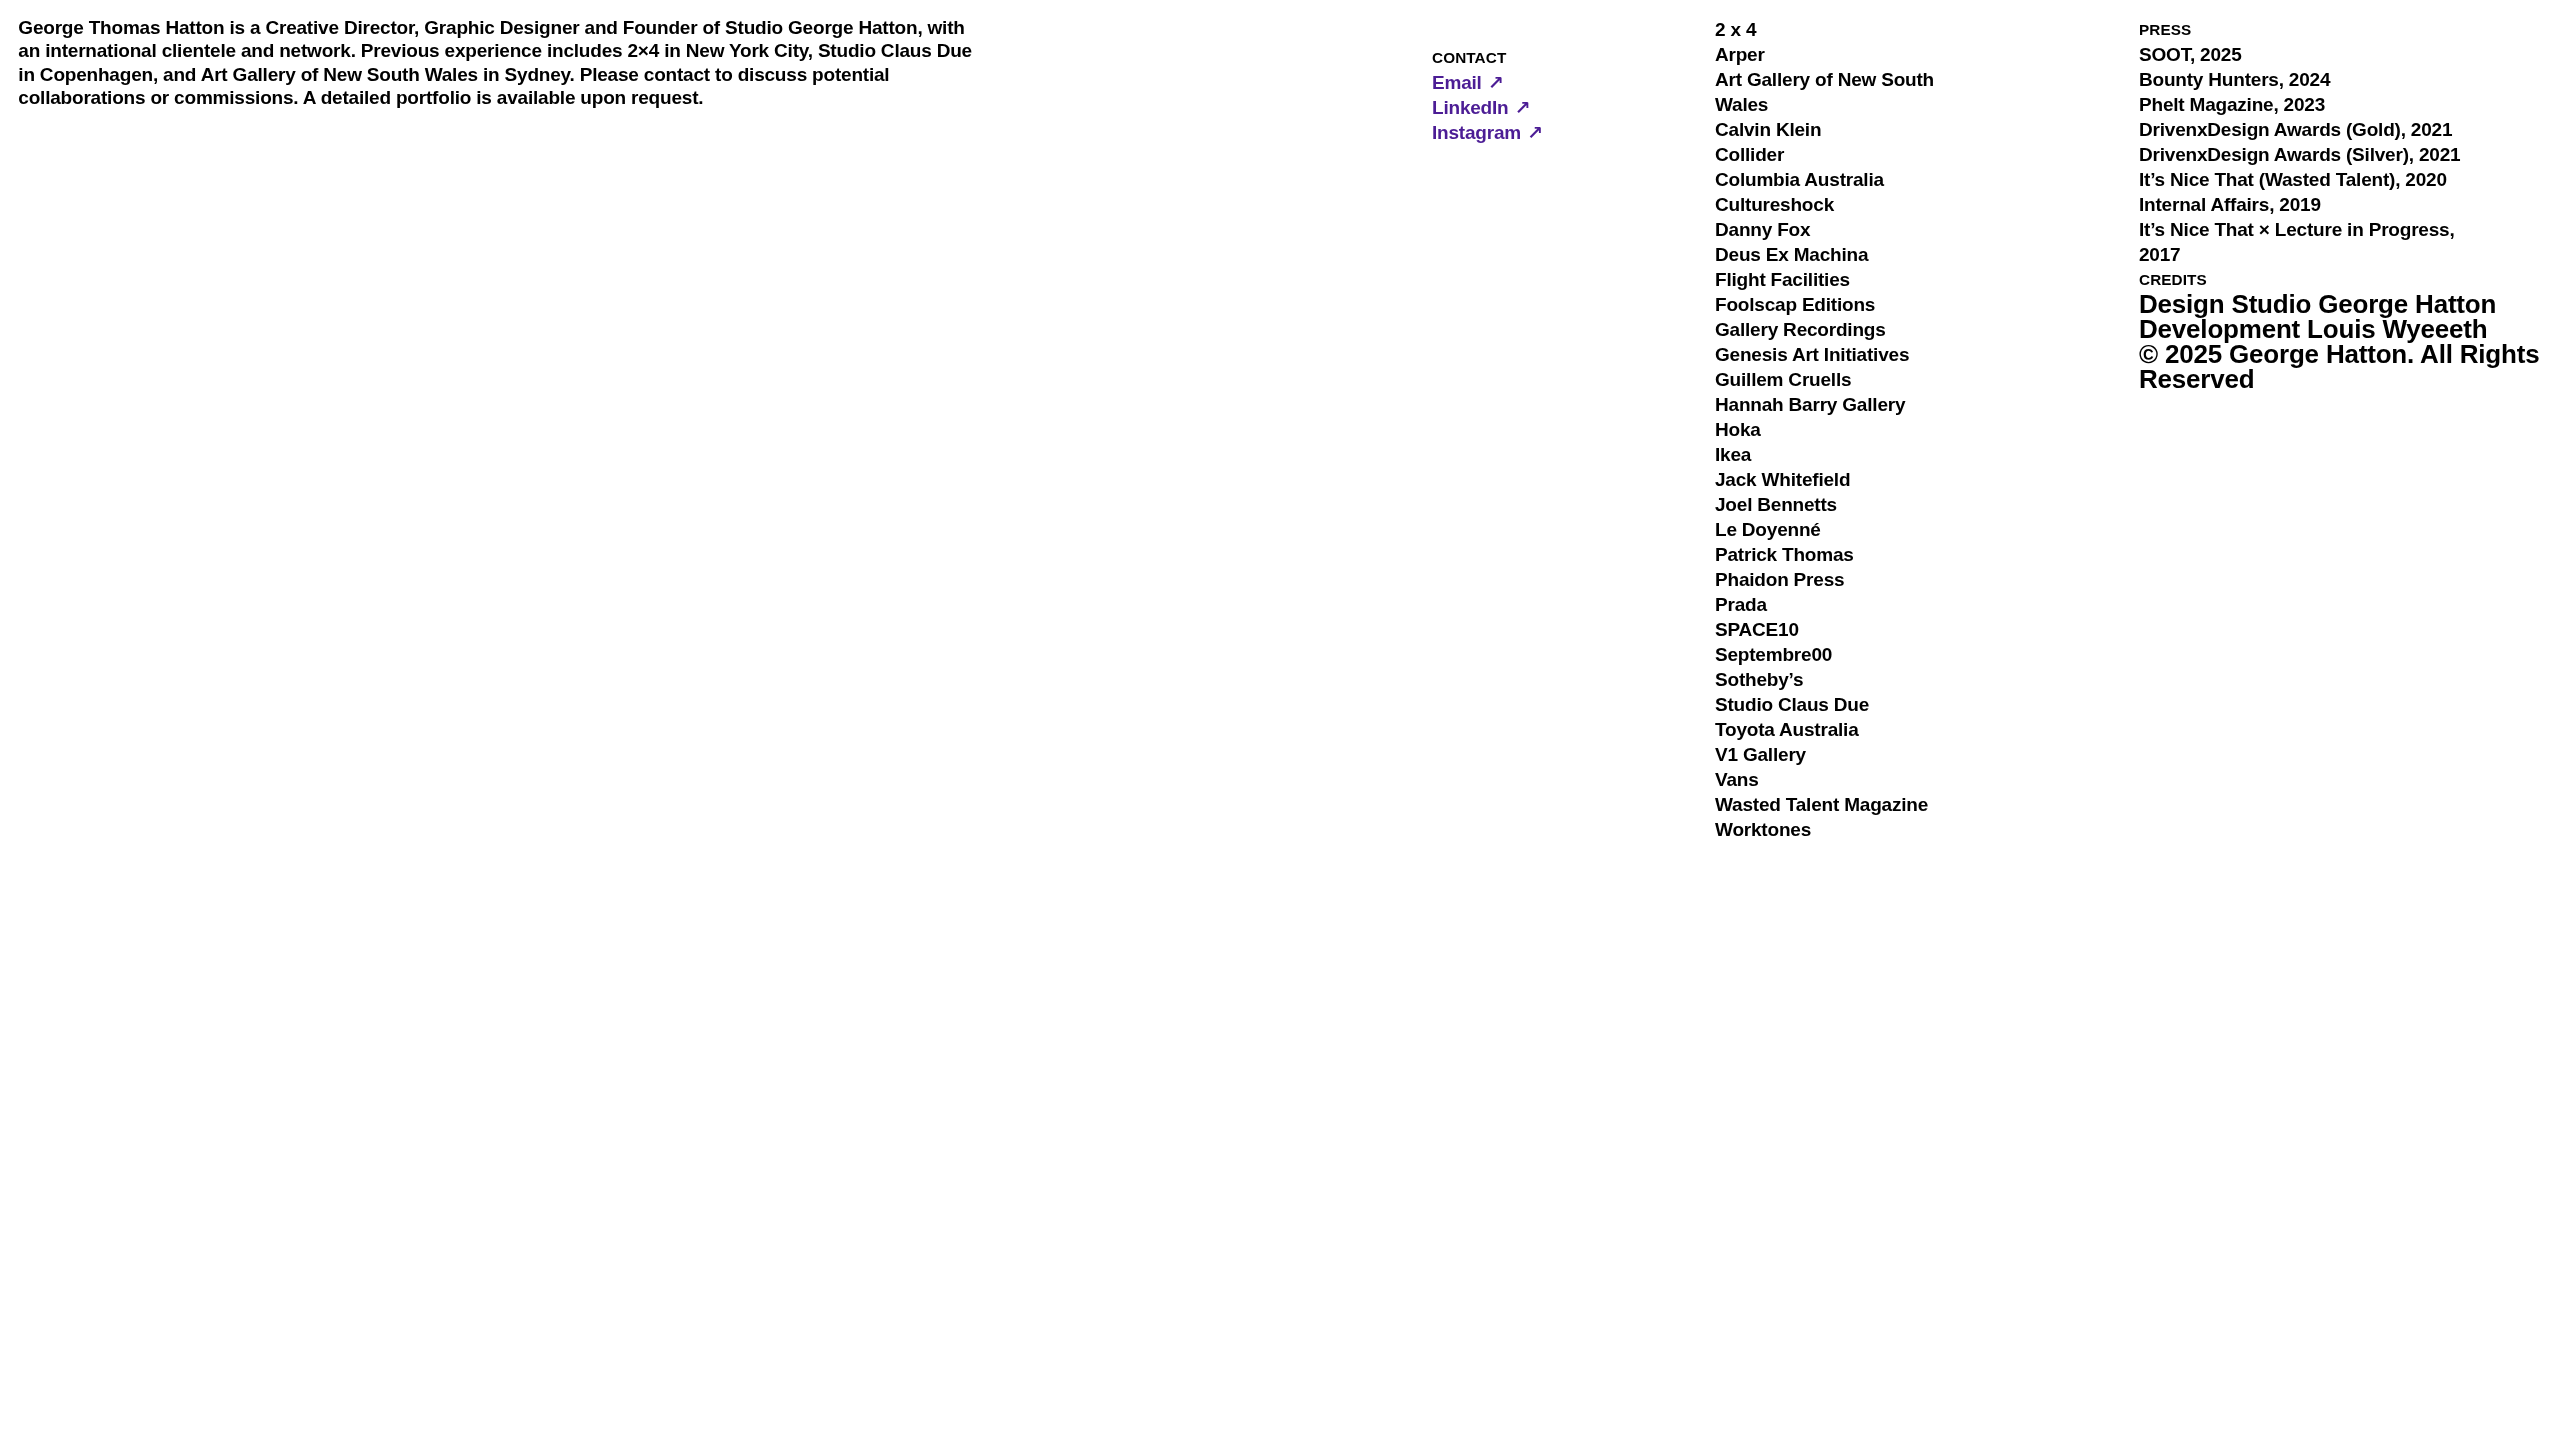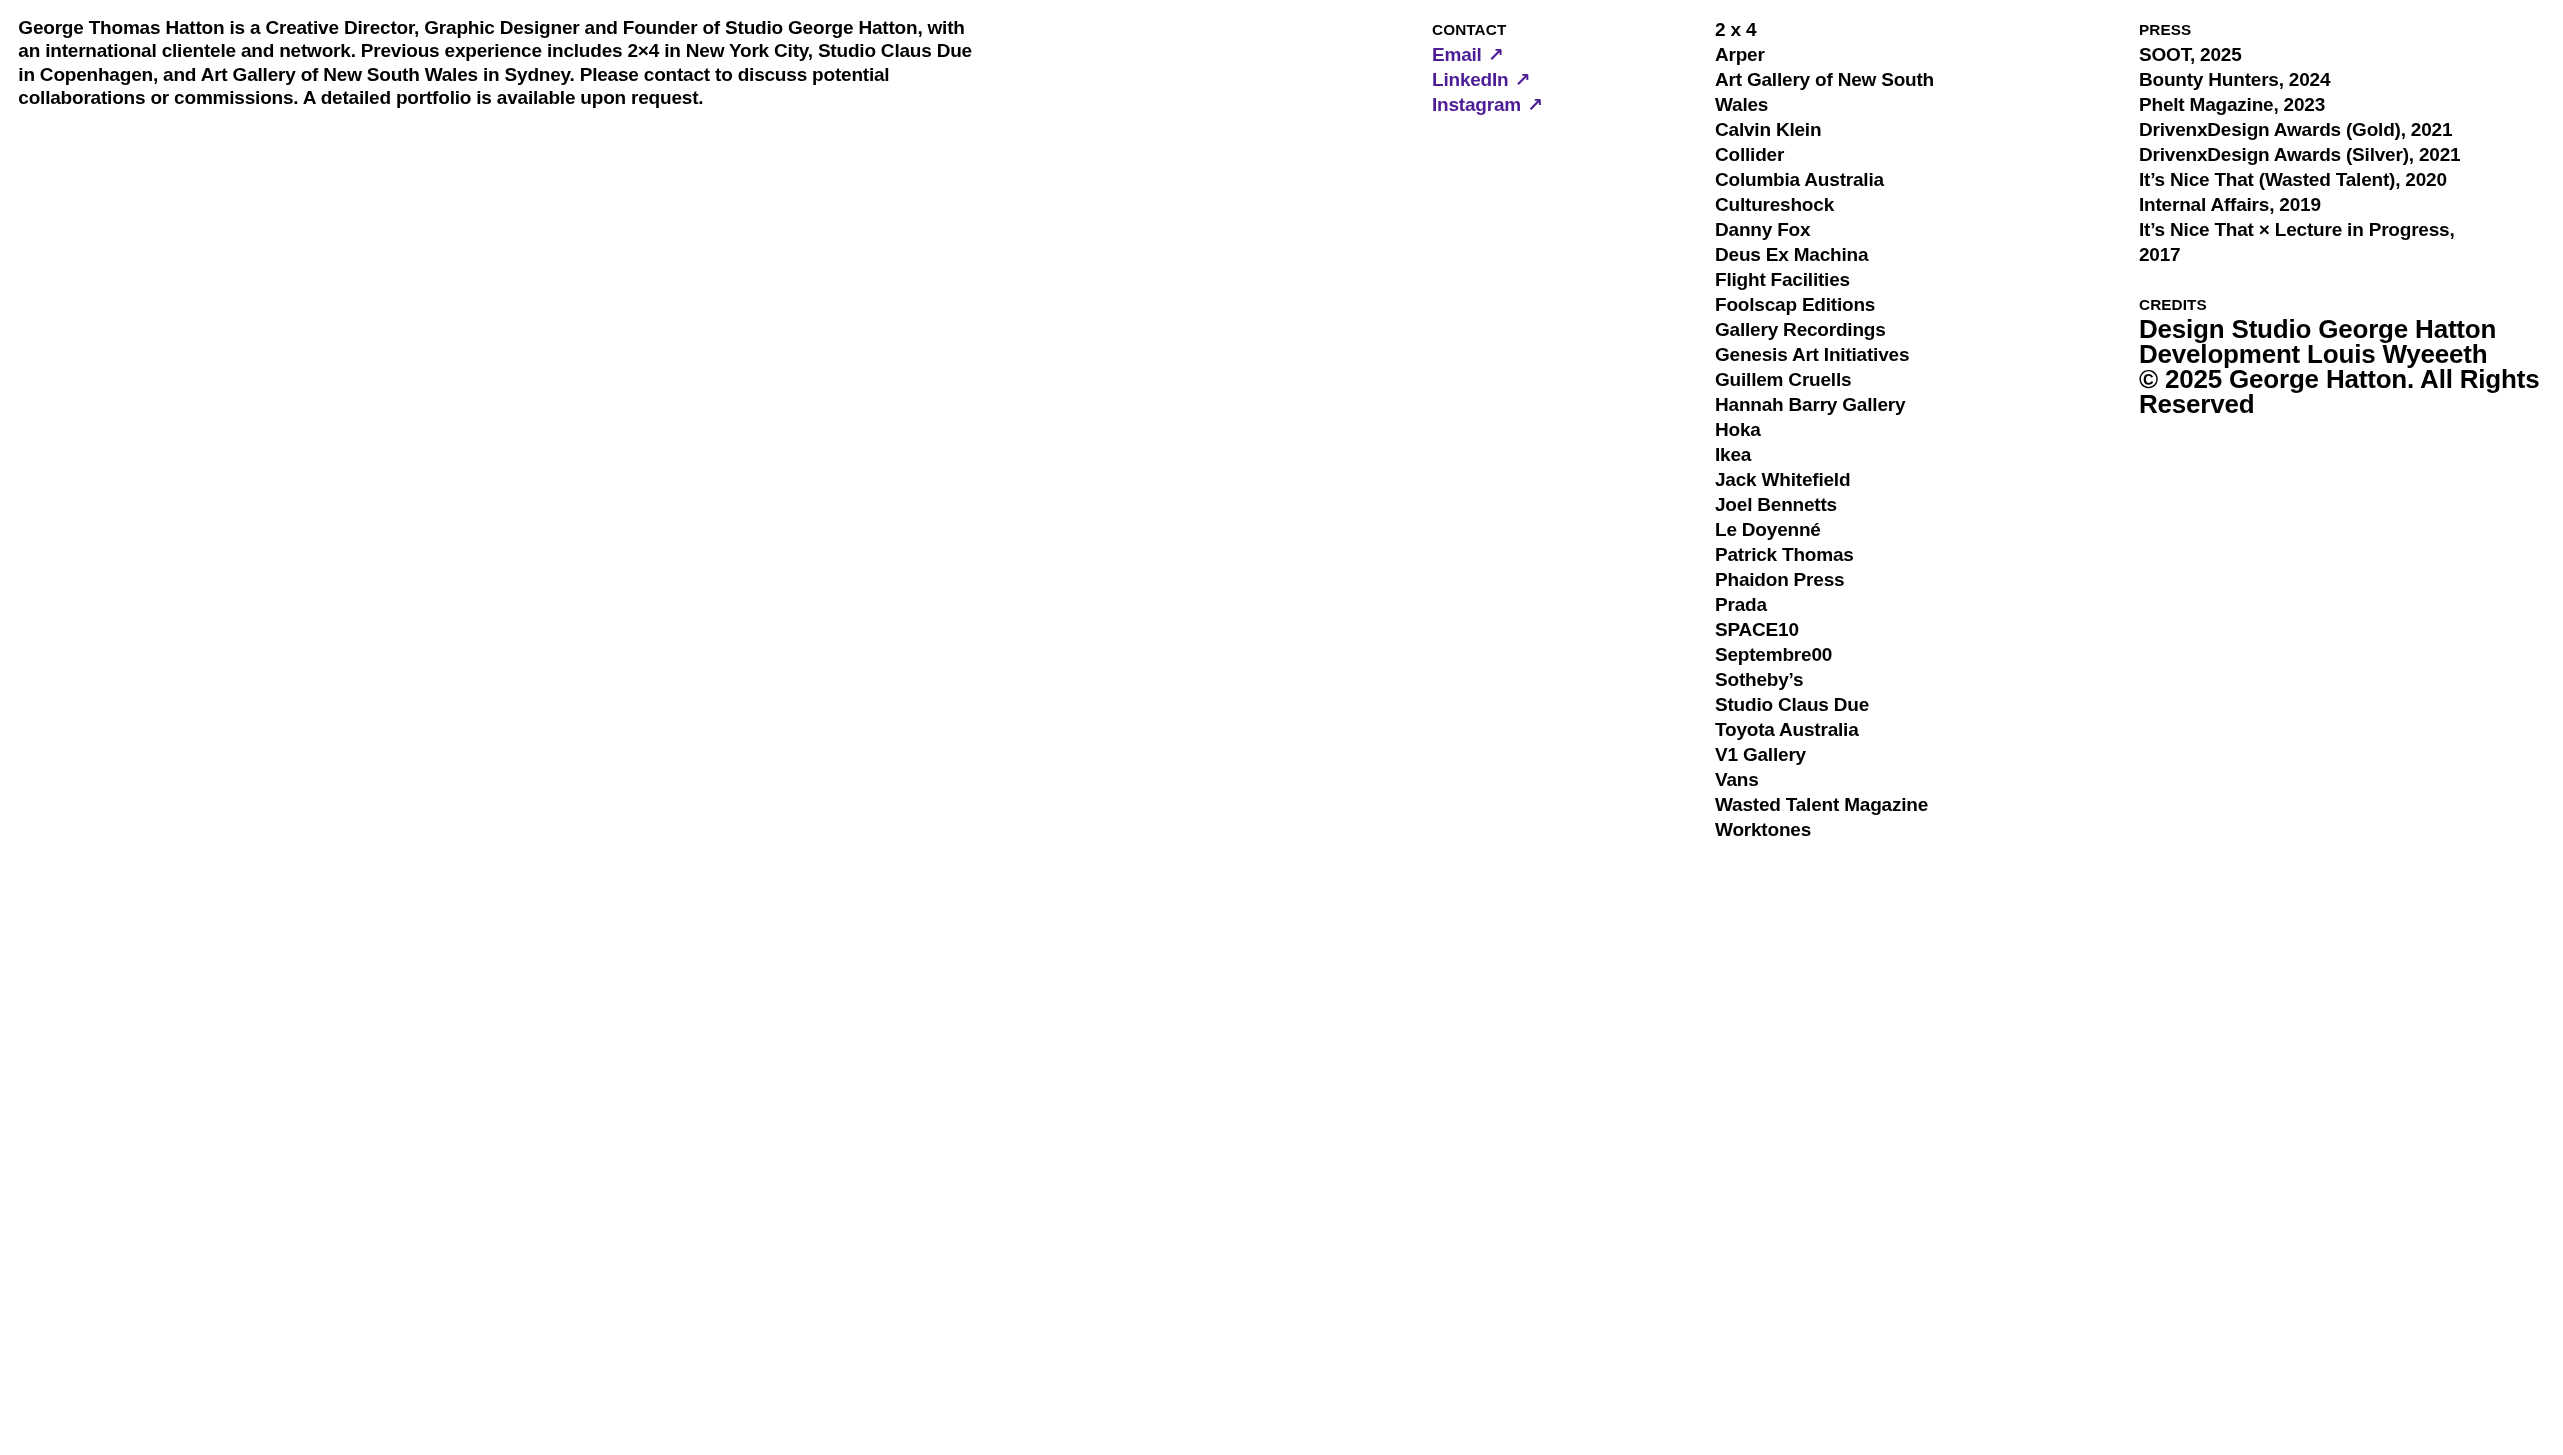--- a/index.html
+++ b/index.html
@@ -17,21 +17,21 @@
     position: absolute;
     left: 18.3px;
     top: 15.7px;
     width: 1177px;
     font-size: 19px;
     line-height: 23.5px;
     letter-spacing: -0.2px;
     white-space: pre-line;
   }
   .col { position: absolute; top: 16.6px; }
-  .col-contact { left: 1432px; width: 262px; }
+  .col-contact { left: 1432px; width: 262px; margin-top: 28px; }
   .col-clients { left: 1715px; width: 303px; }
   .col-press   { left: 2139px; width: 410px; }
   .col-heading {
     font-size: 15.3px;
     line-height: 25px;
     letter-spacing: 0.1px;
     white-space: pre-line;
   }
   .link-list a {
     display: block;
@@ -46,21 +46,21 @@
     margin-left: 6.1px;
     font-family: "DejaVu Sans", sans-serif;
   }
   ul.plain { list-style: none; }
   ul.plain li {
     font-size: 19px;
     line-height: 25px;
     letter-spacing: -0.2px;
     white-space: pre-line;
   }
-  .credits { margin-top: 25px; }
+  .credits { }
   .credit-line {
     font-size: 26px;
     line-height: 25px;
     letter-spacing: -0.2px;
     white-space: pre-line;
   }
 </style>
 </head>
 <body>
 

